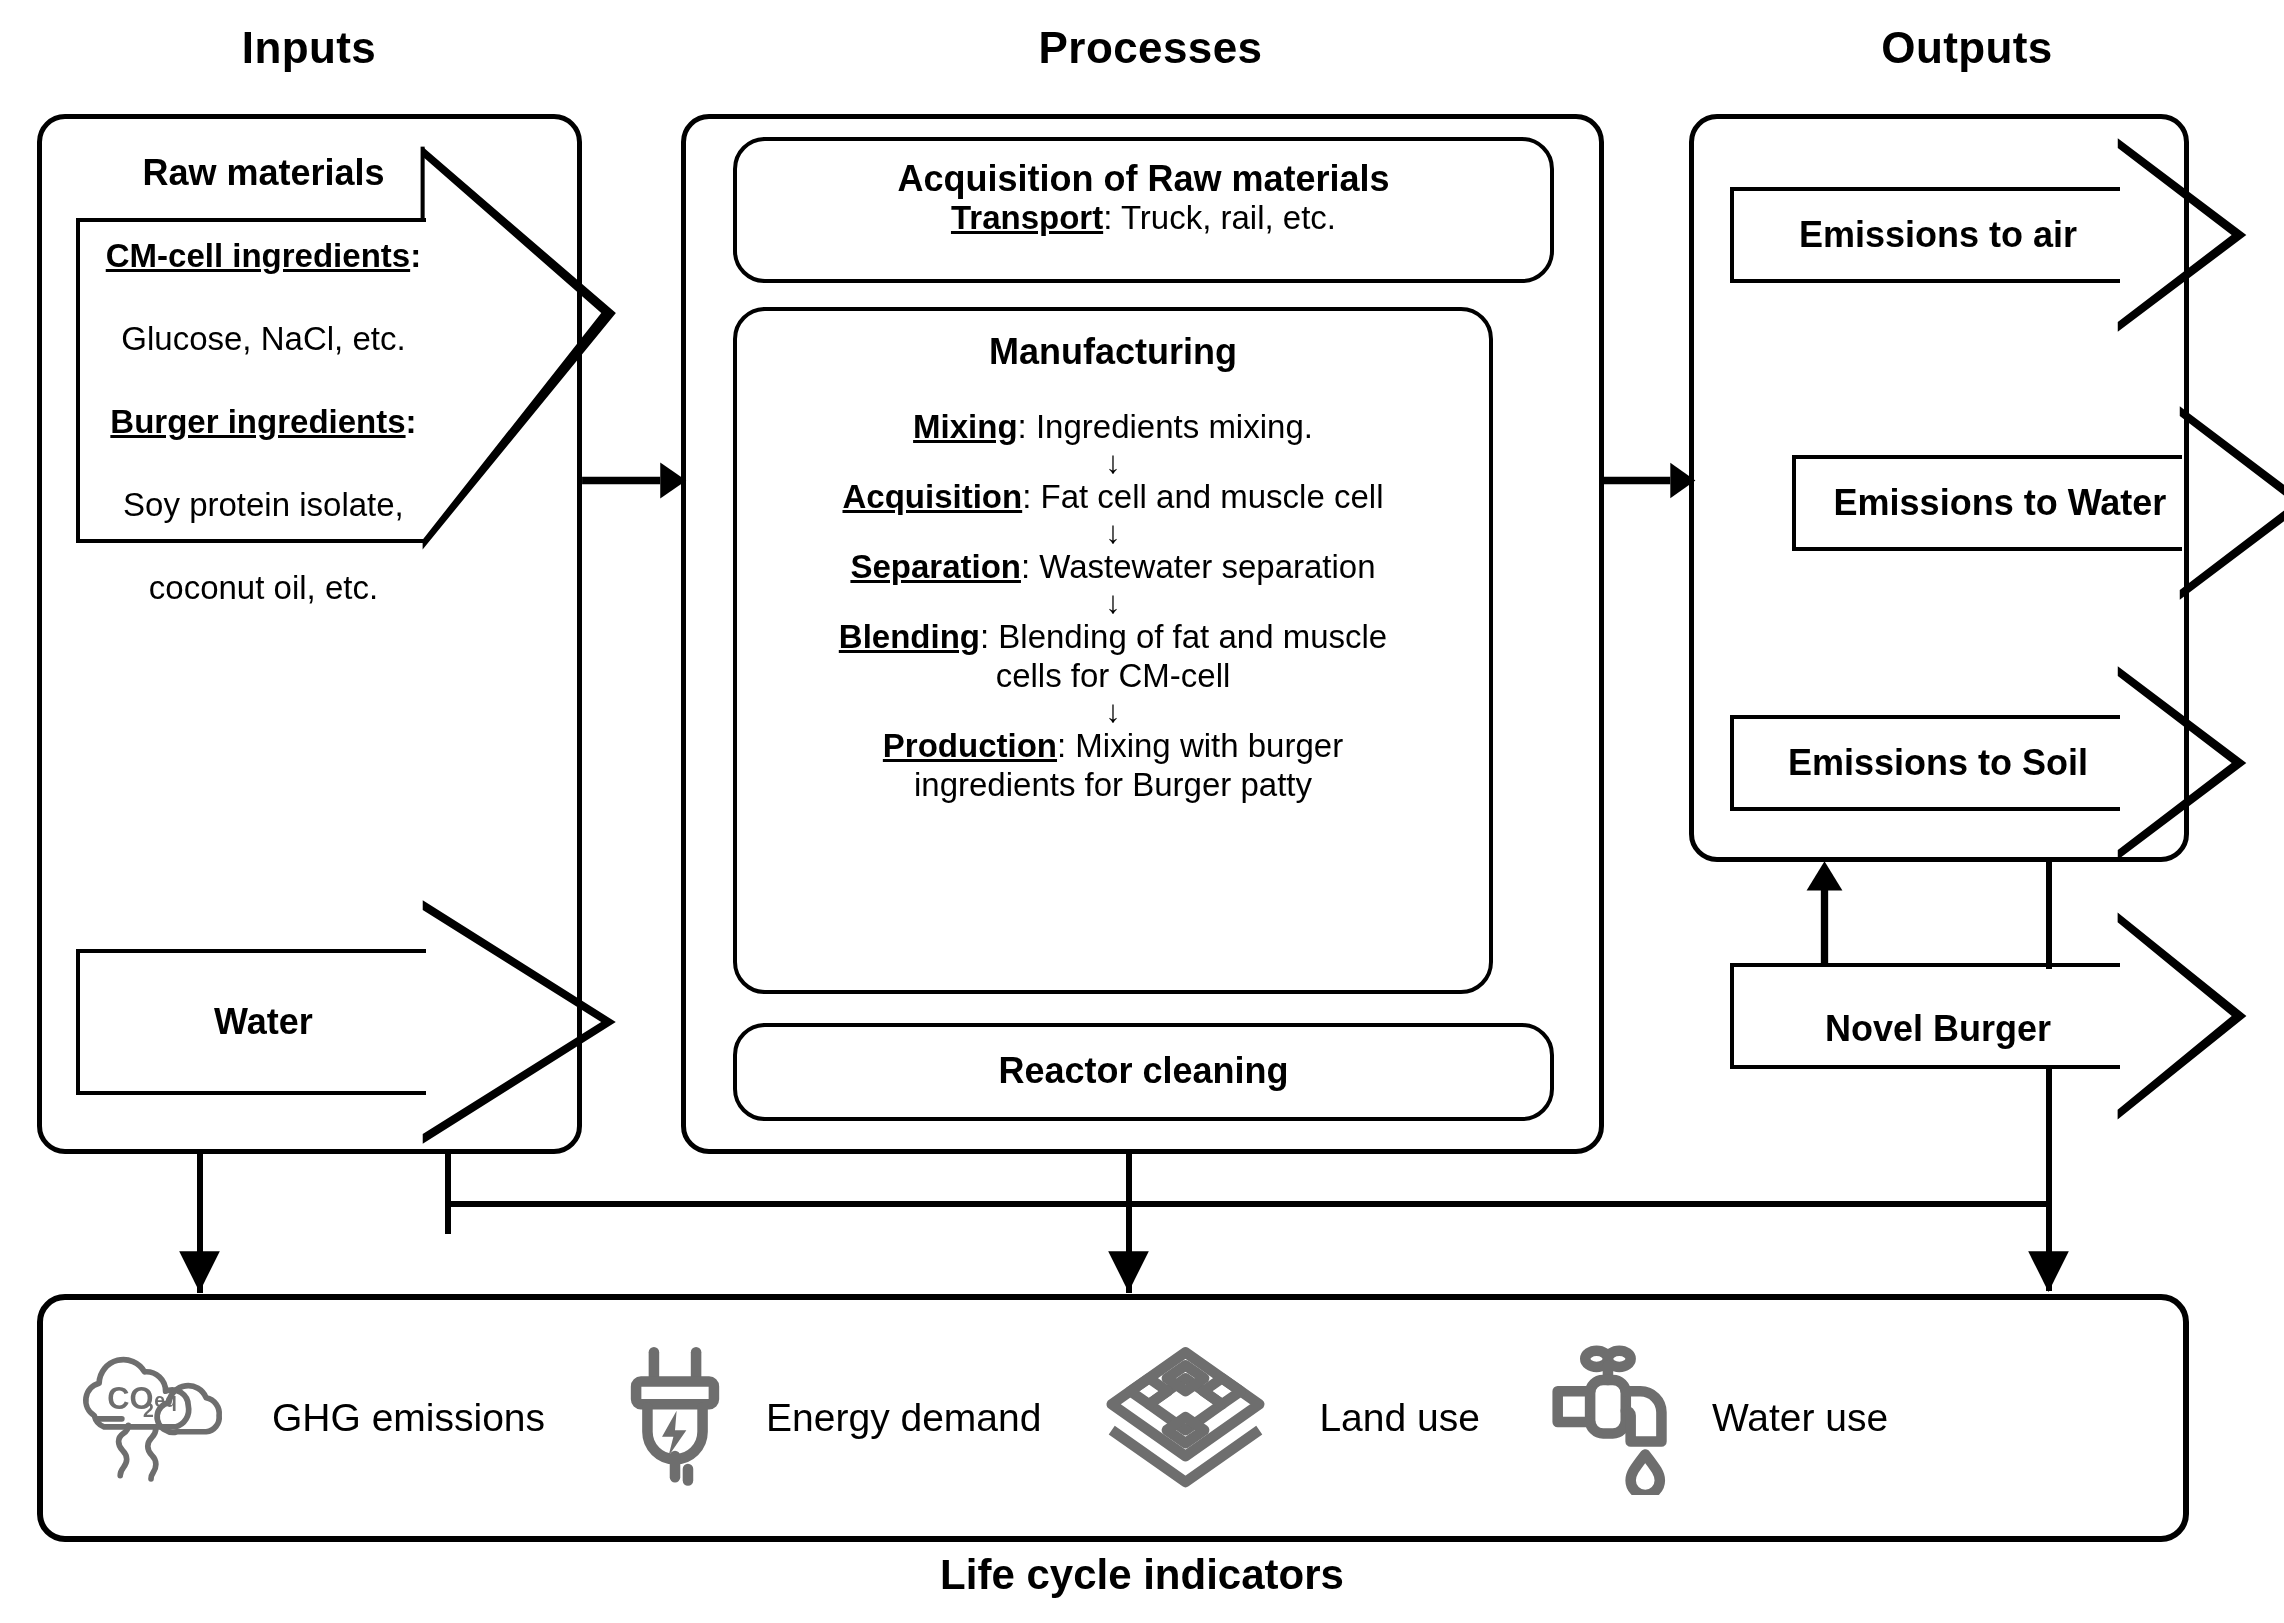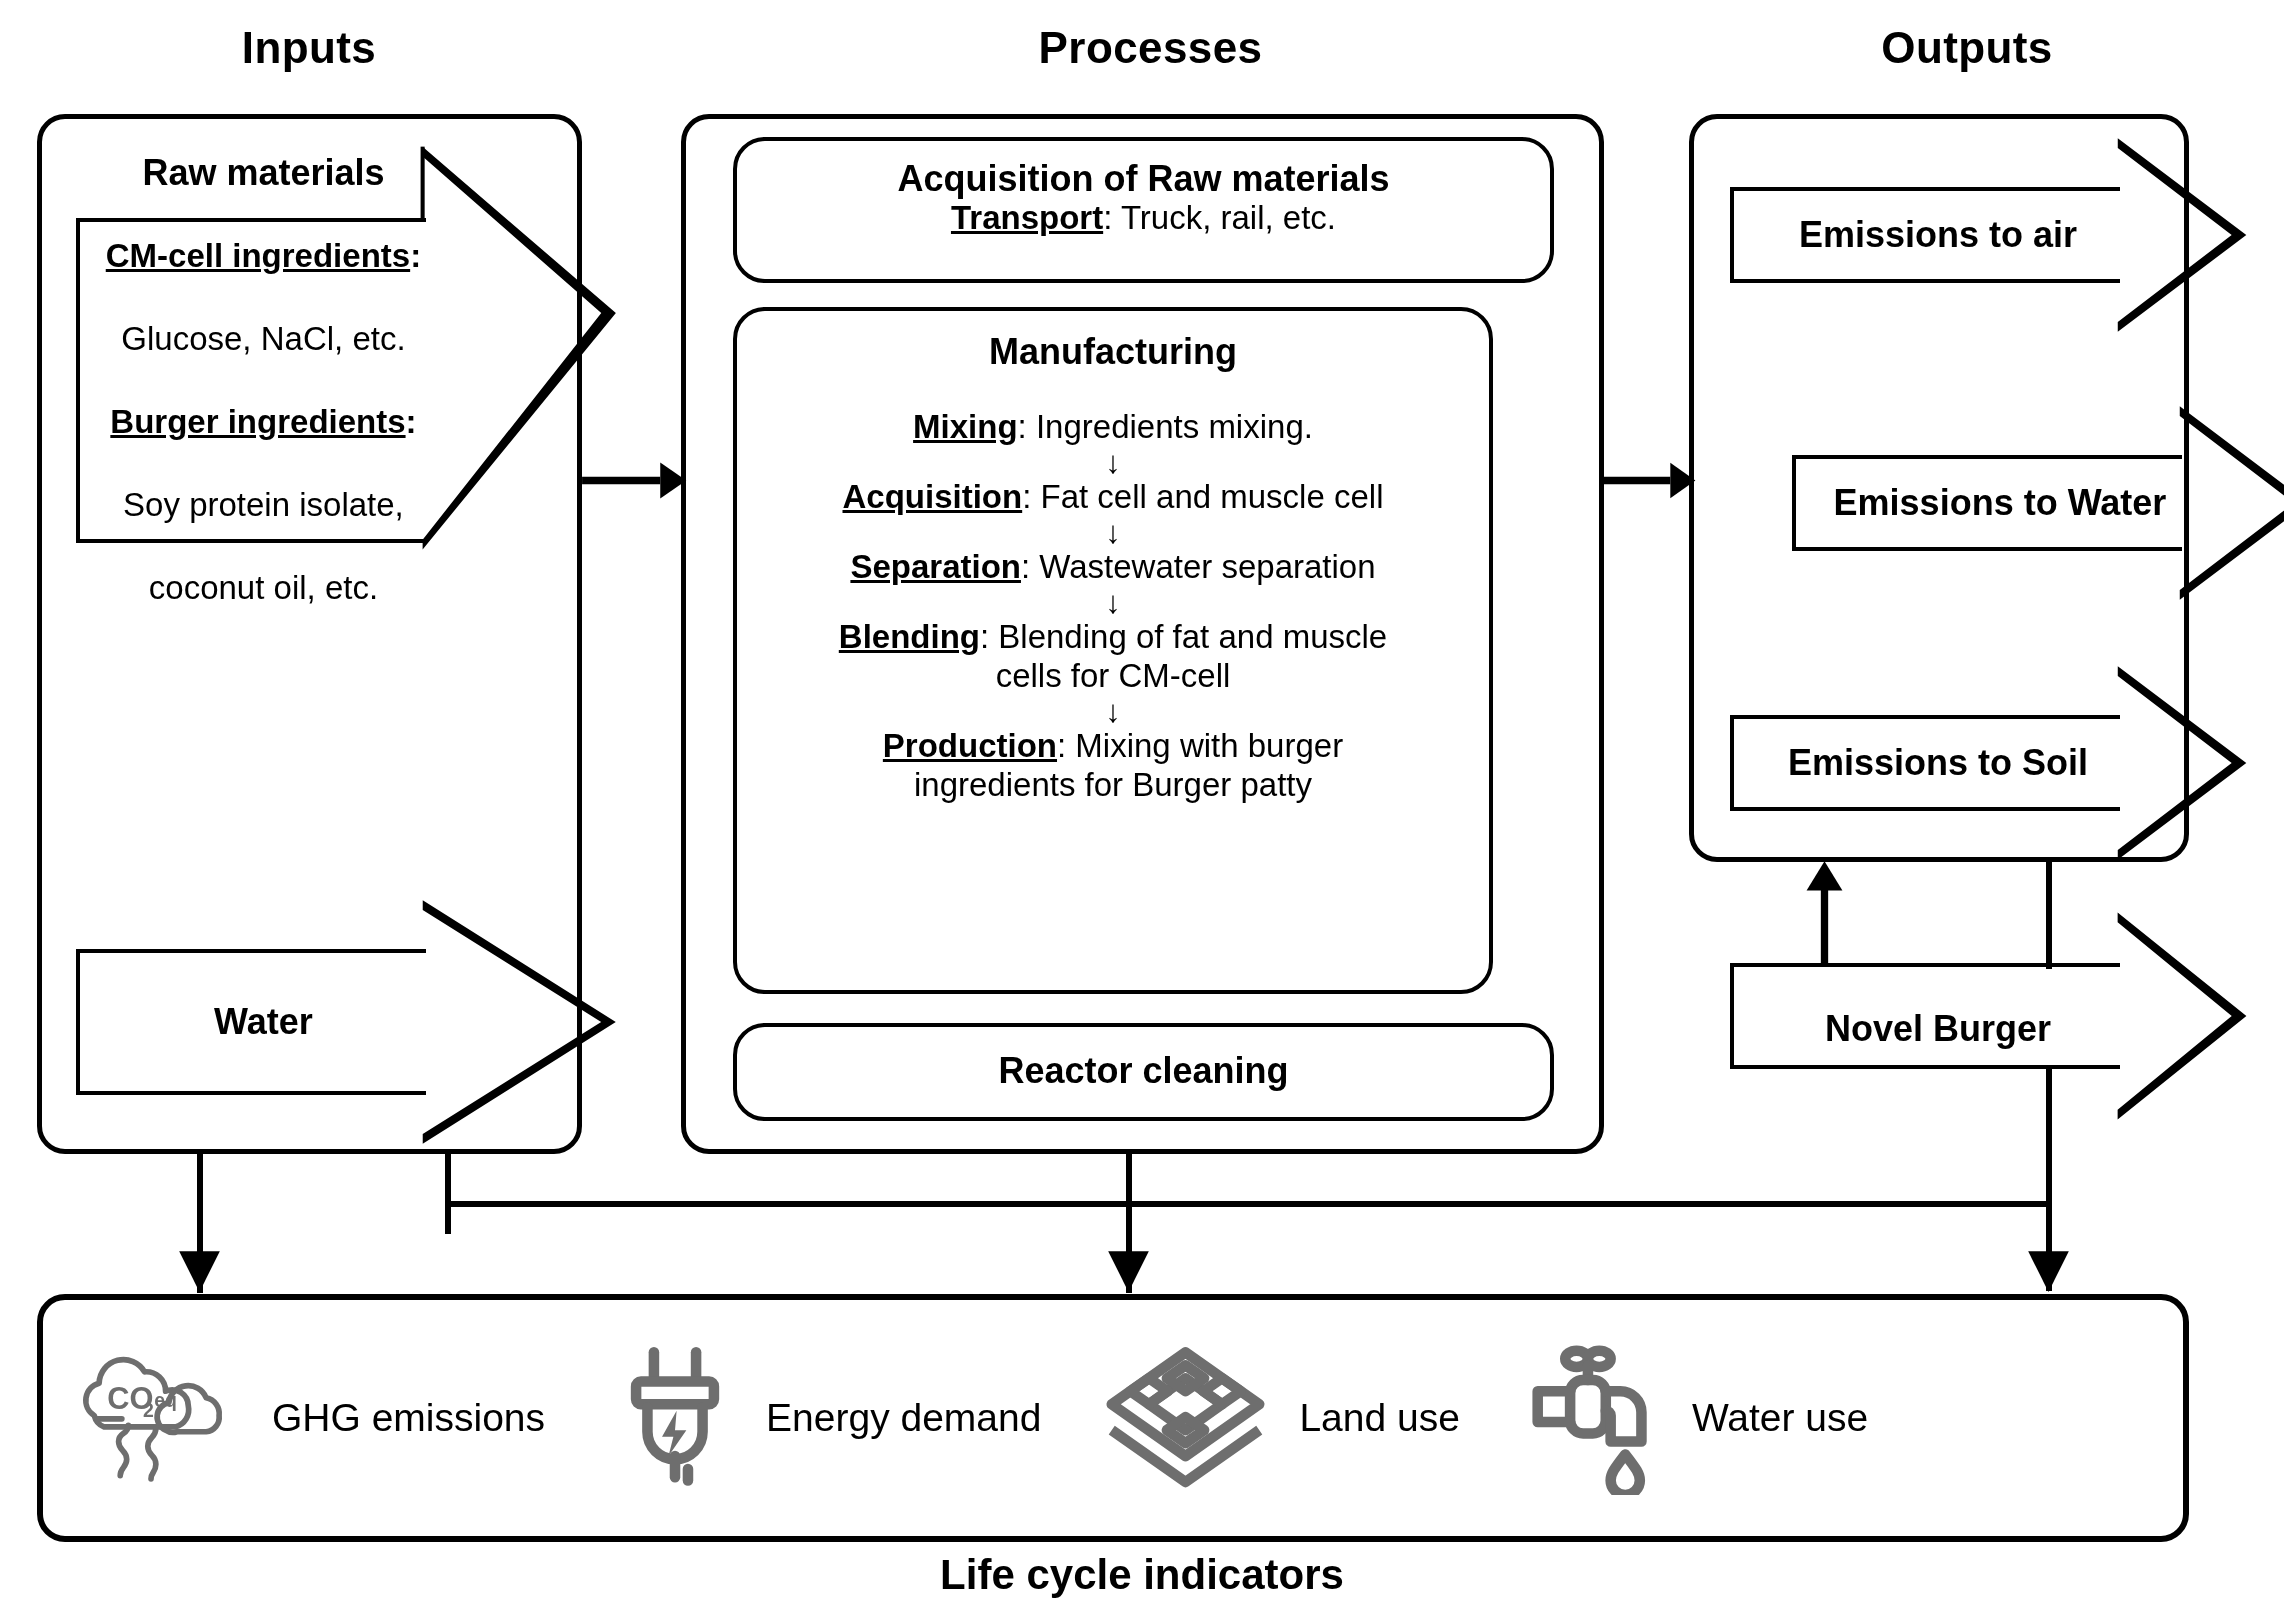--- a/index.html
+++ b/index.html
@@ -268,21 +268,21 @@
           <rect x="22" y="50" width="96" height="28" rx="6"></rect>
           <path d="M36,82 L36,112 a34,34 0 0 0 68,0 L104,82"></path>
           <path d="M70,142 L70,168"></path>
           <path d="M86,158 L86,172"></path>
         </g>
         <path d="M72,86 L54,118 L68,118 L62,142 L84,110 L70,110 Z" fill="#6E6E6E"></path>
       </svg>
       <span class="ind-label" style="margin-left:34px;">Energy demand</span>
     </div>
 
-    <div class="ind-item" style="margin-left:59px;">
+    <div class="ind-item" style="margin-left:59px;gap:20px;">
       <svg class="ind-icon" width="171" height="154" viewBox="0 0 210 190">
         <g fill="none" stroke="#6E6E6E" stroke-width="13" stroke-linejoin="round">
           <path d="M105,14 L196,78 L105,142 L14,78 Z"></path>
           <path d="M105,46 L150,78 L105,110 L60,78 Z"></path>
           <path d="M105,30 L128,46 L105,62 L82,46 Z"></path>
           <path d="M105,94 L128,110 L105,126 L82,110 Z"></path>
           <path d="M60,46 L83,62 L60,78 L37,62 Z"></path>
           <path d="M150,46 L173,62 L150,78 L127,62 Z"></path>
           <path d="M14,110 L105,174 L196,110"></path>
         </g>

